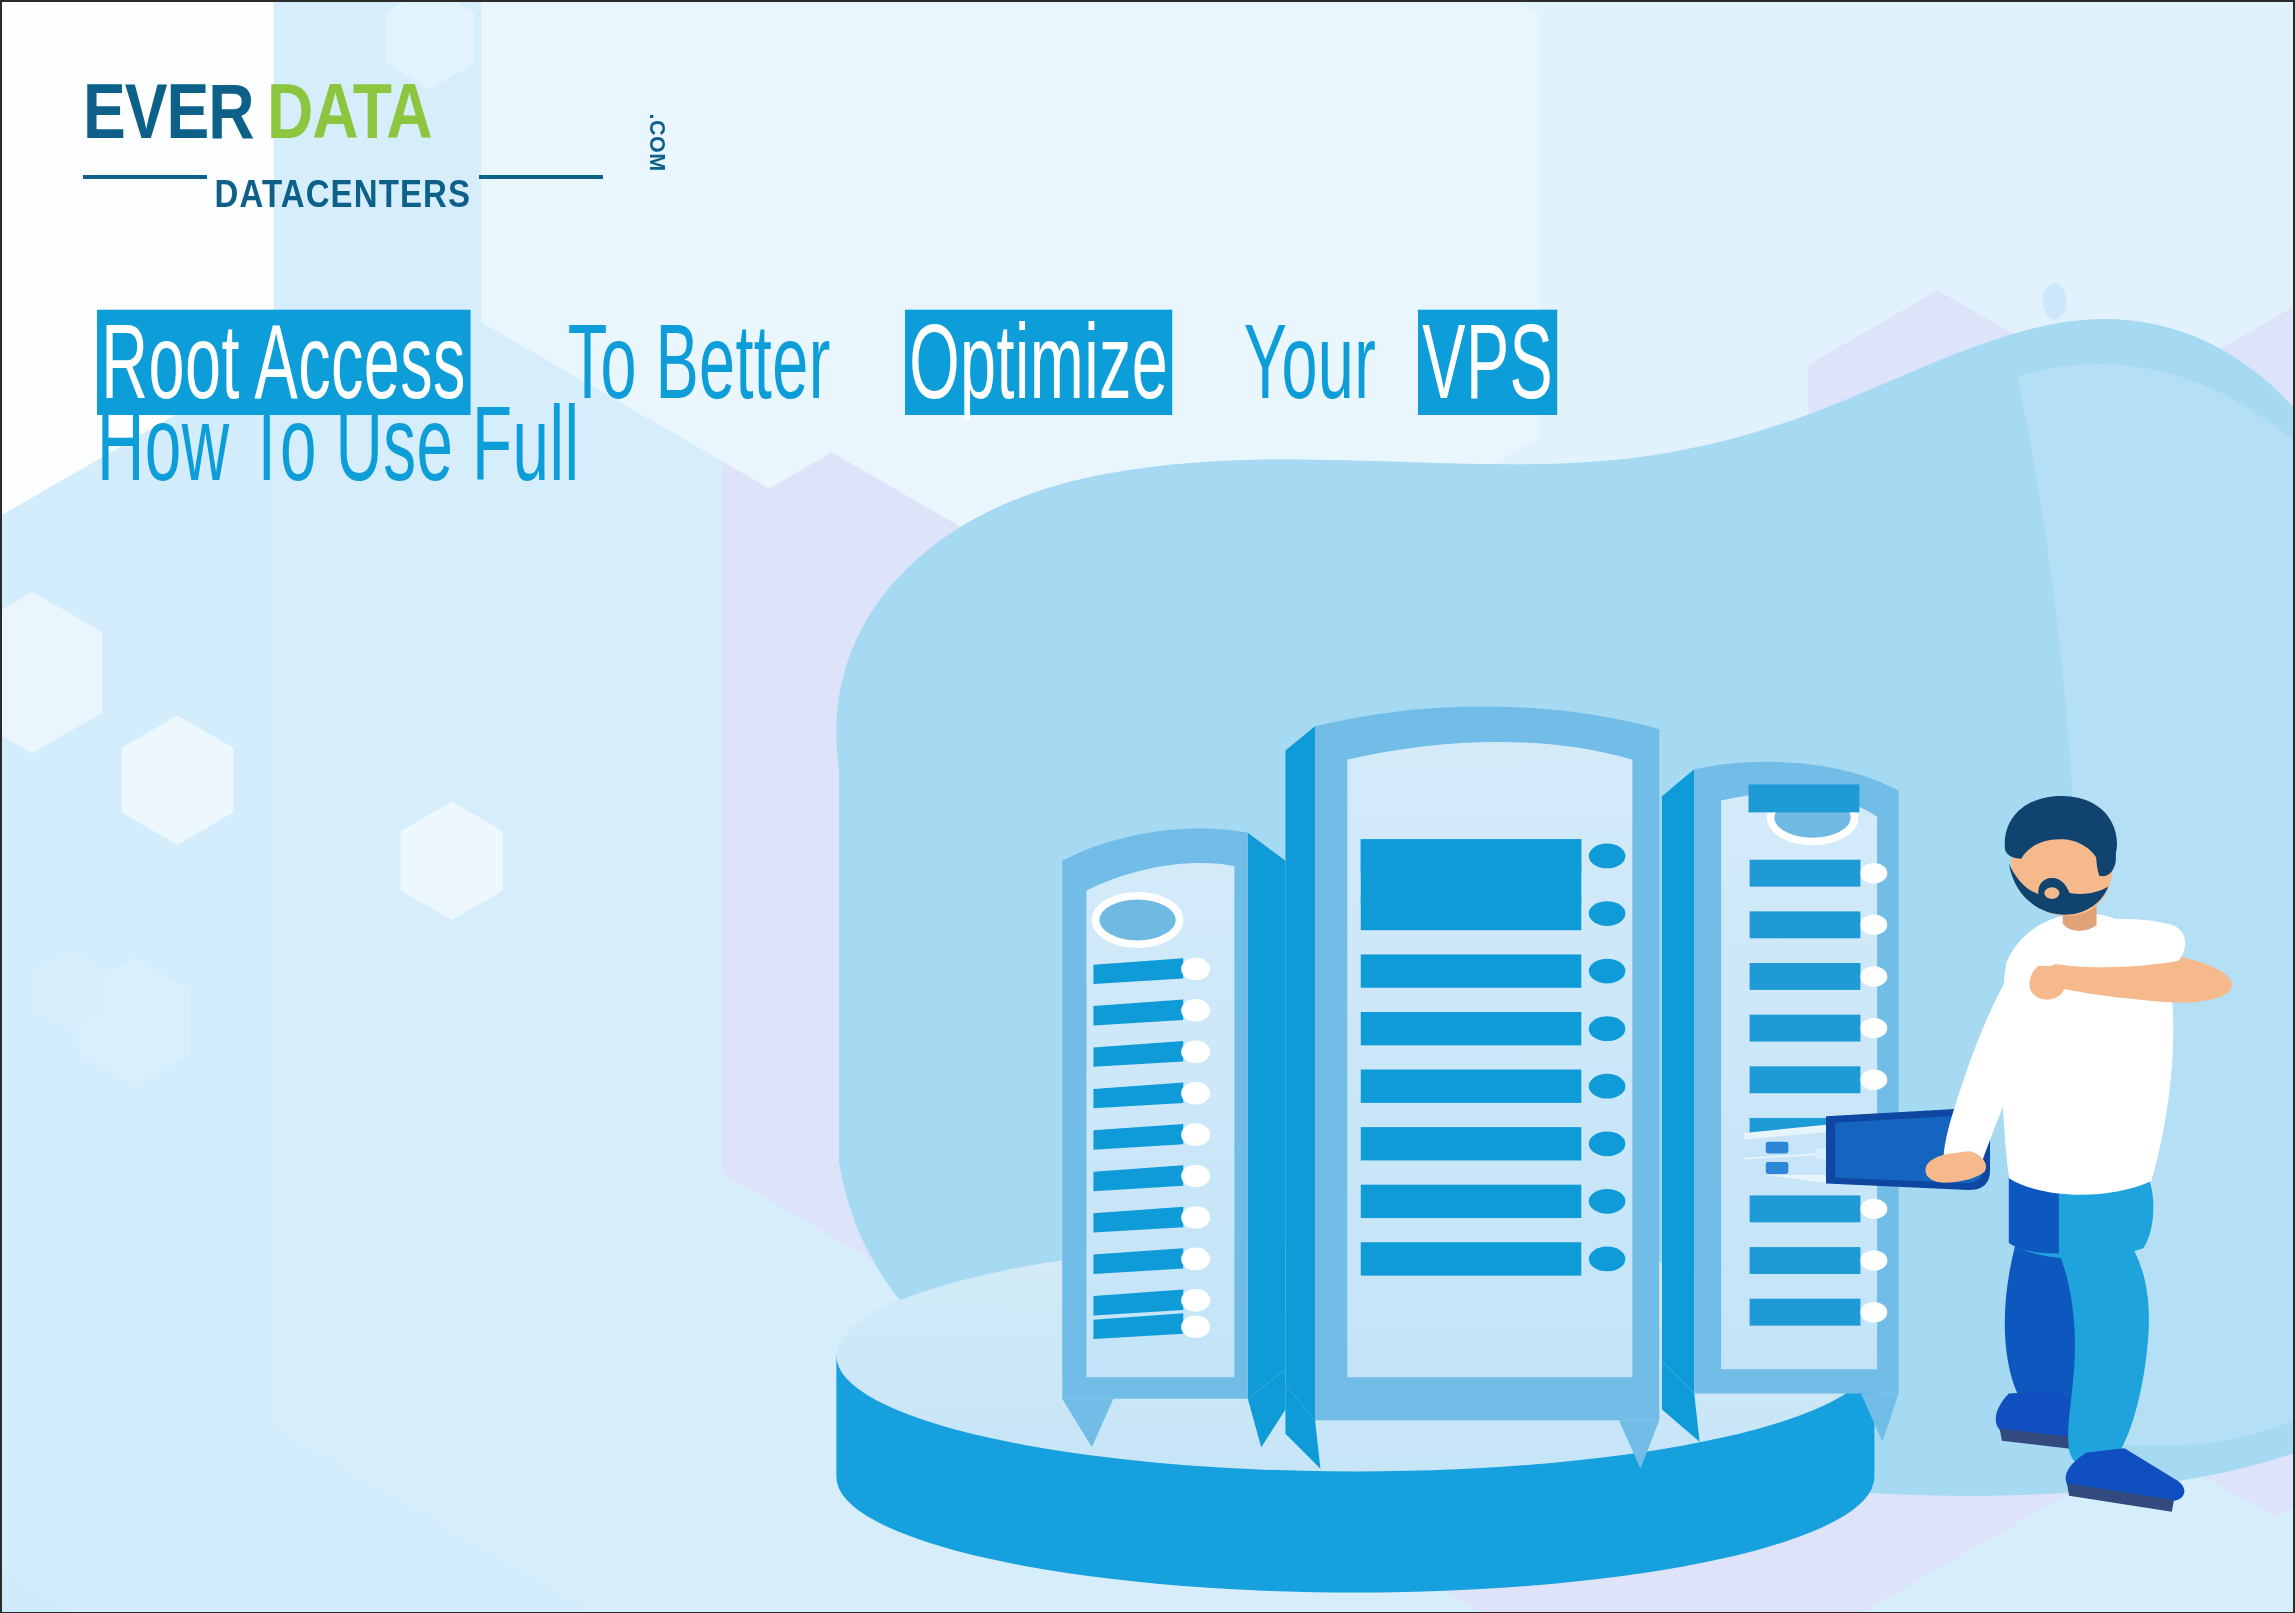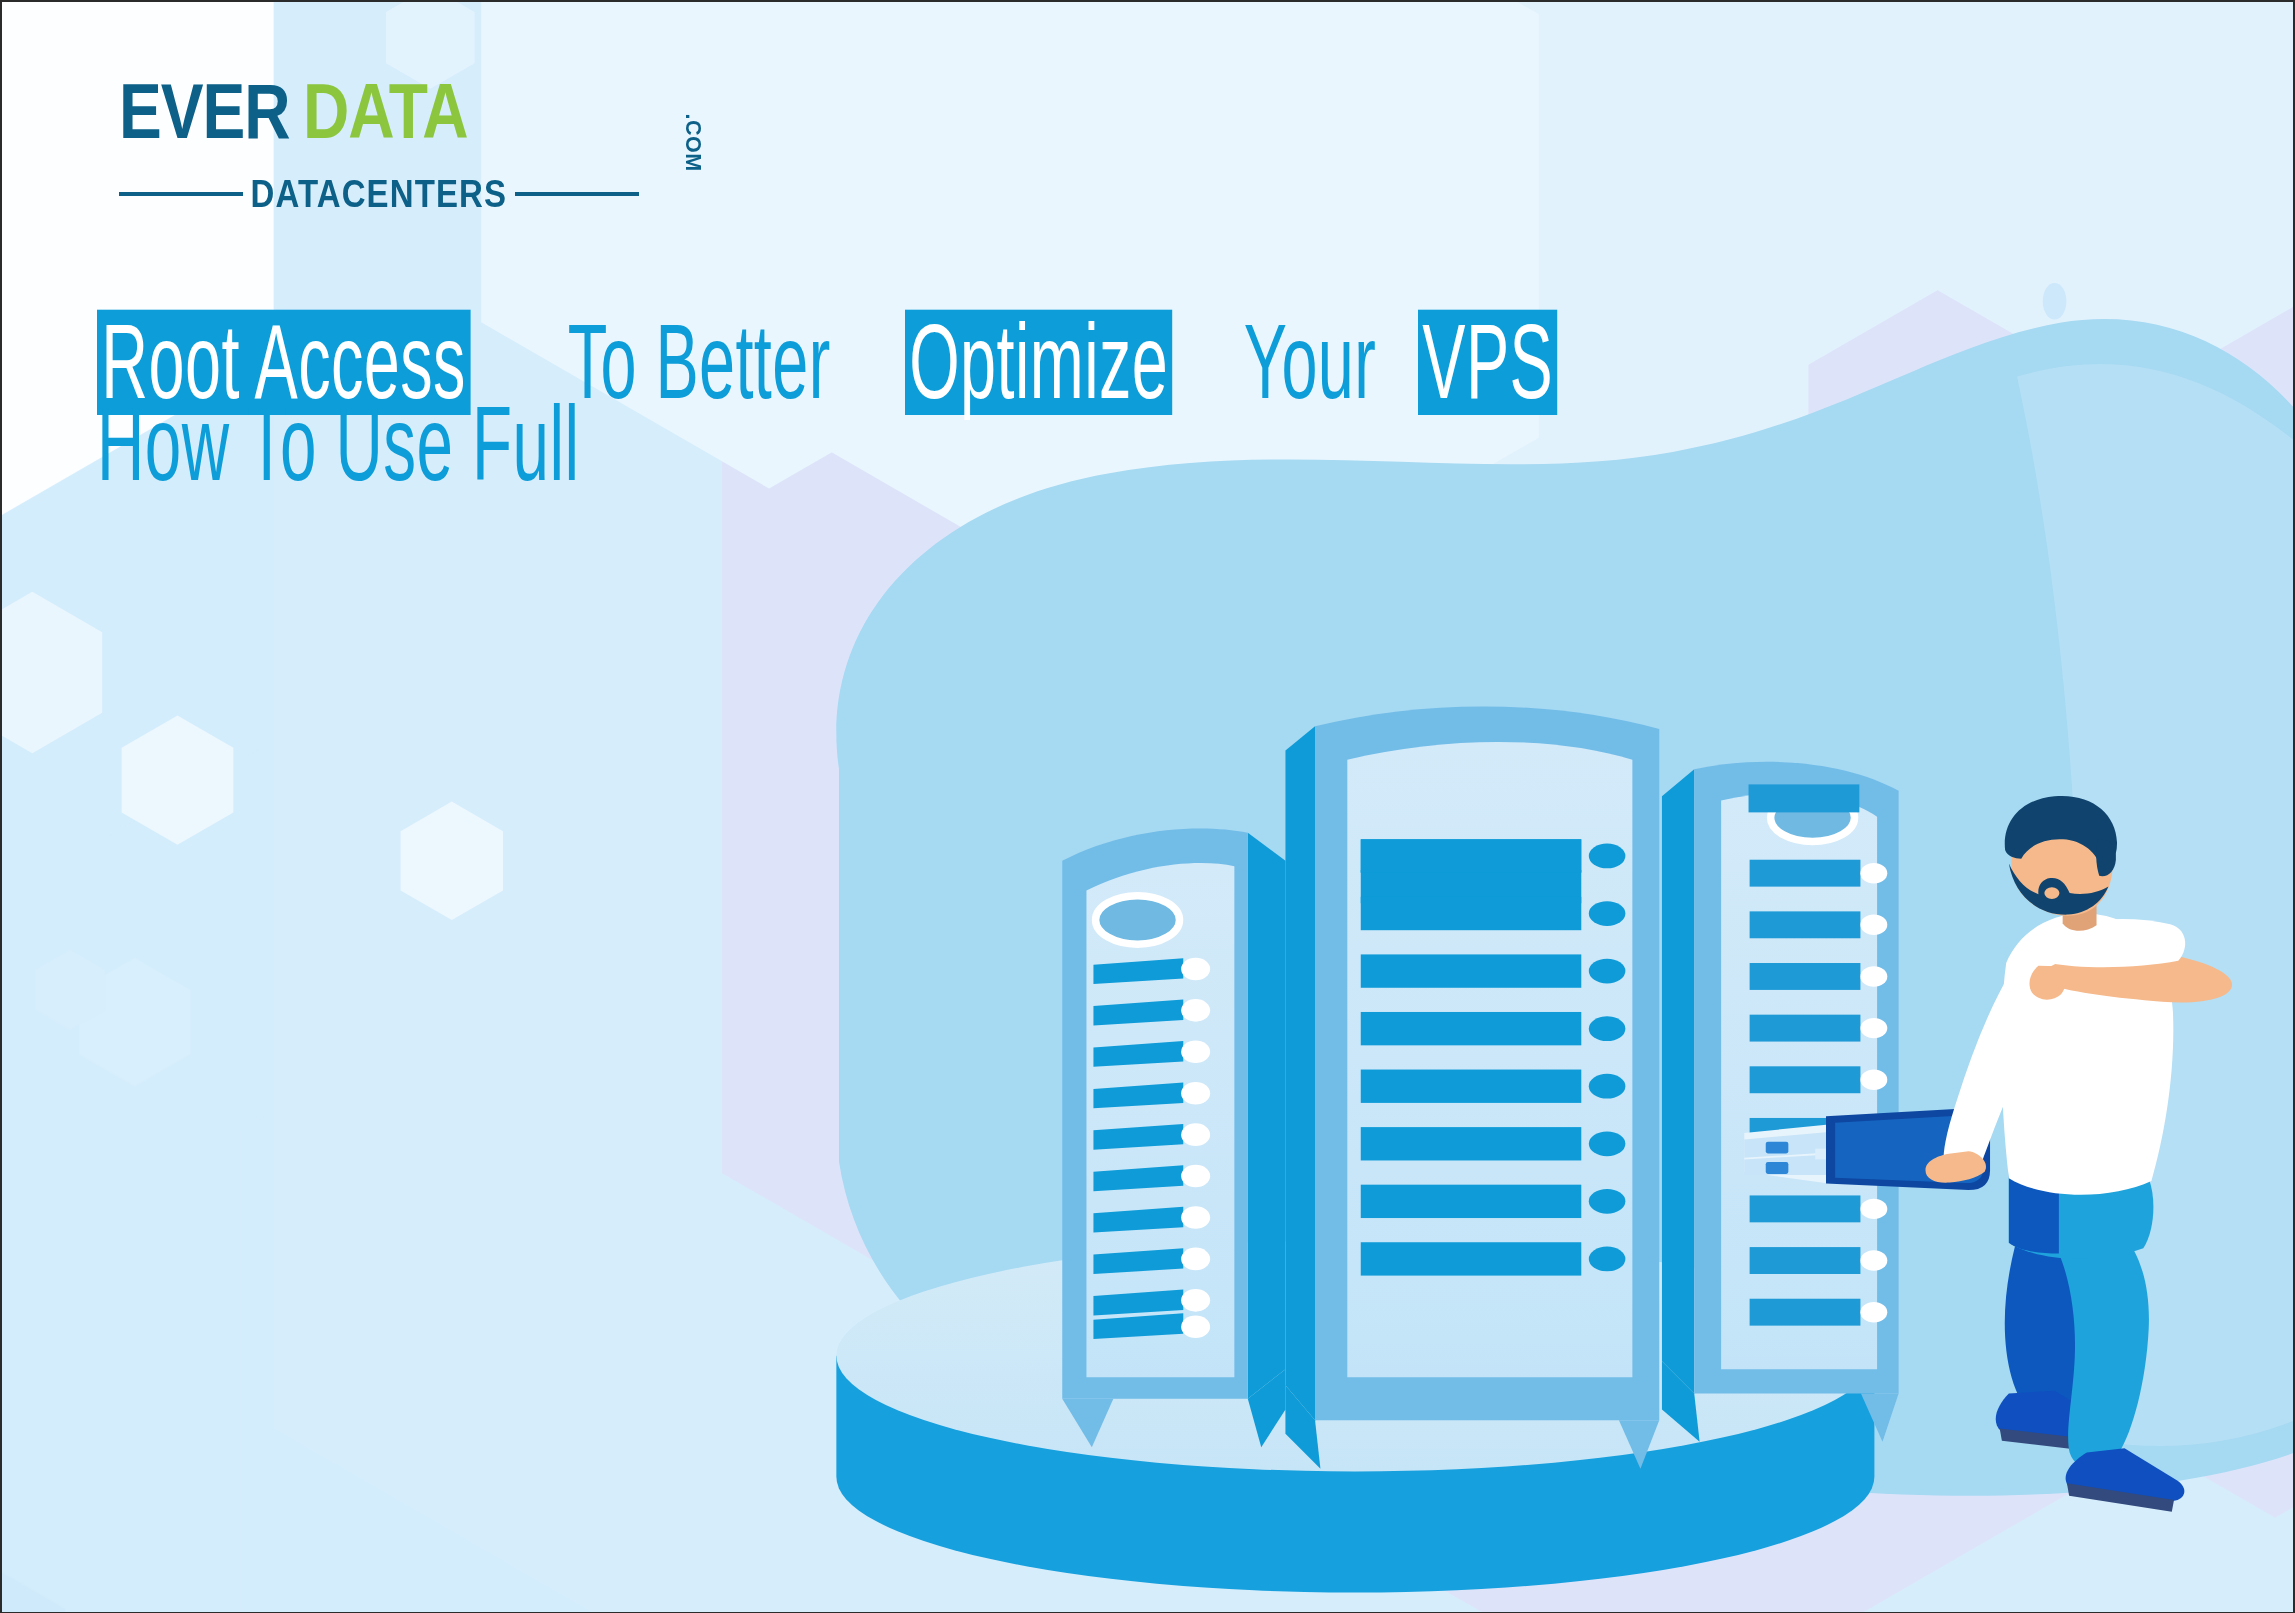--- a/index.html
+++ b/index.html
@@ -6,38 +6,38 @@
   html,body { width:2295px; height:1614px; overflow:hidden; background:#ffffff; }
   body { font-family:"Liberation Sans", sans-serif; position:relative; }
 
   #stage { position:absolute; inset:0; width:2295px; height:1614px; overflow:hidden;
            background:#fdfeff; }
 
   
   .bg-hex { position:absolute; inset:0; width:100%; height:100%; }
 
   
-  #logo { position:absolute; left:83px; top:81px; width:635px;margin-left:36px; }
+  #logo { position:absolute; left:83px; top:81px; width:635px; }
   .logo-main { font-size:0; line-height:1; }
   .lg-ever, .lg-data {
     font-family:"Liberation Sans", sans-serif;
     font-size:69px; font-weight:700; letter-spacing:-1.1px;
     line-height:1; display:inline-block;
     transform:scaleY(1.12) scaleX(0.93); transform-origin:left bottom;
   }
   .lg-ever { color:#0D6189; }
   .lg-data { color:#8CC63F; }
   .lg-dotcom {
     display:inline-block; color:#0D6189; font-weight:700; font-size:21.5px;
     letter-spacing:0.5px; transform:rotate(90deg) scaleY(1.05);
     transform-origin:left bottom; position:absolute; left:562px; top:10.8px;
     white-space:nowrap;
   }
   #logo-sub { position:absolute; left:0px; top:94px; width:570px;
-              display:flex; align-items:center; gap:7.5px; }
+              display:flex; align-items:flex-start; gap:7.5px; }
   .sub-rule { flex:0 0 auto; height:3.8px; background:#0D6189; }
   .sub-rule.left { width:124px; }
   .sub-rule.right { width:124px; }
   .sub-text { color:#0D6189; font-weight:700; font-size:33px; letter-spacing:1.1px;
               transform:scaleY(1.18); transform-origin:center; white-space:nowrap; }
 
   
   #headline { position:absolute; left:97px; top:334px; width:1668px; }
   .hl-line { white-space:nowrap; line-height:1.0; }
   .hl-line1 { margin-bottom:19.4px; }

